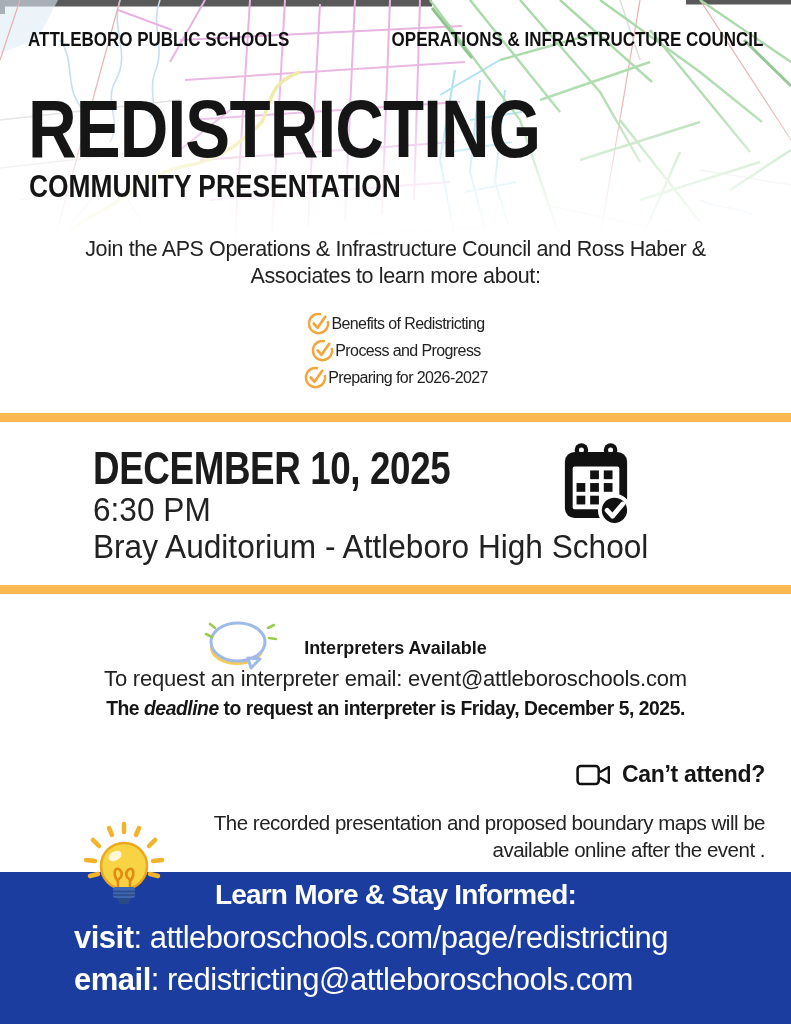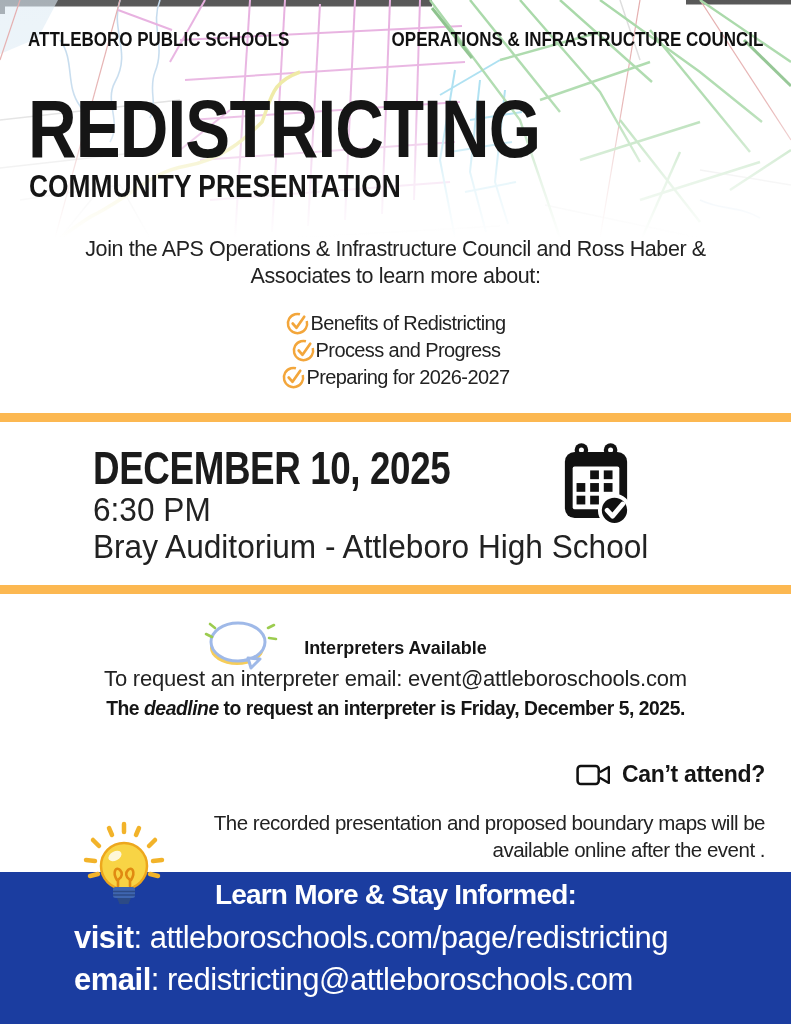--- a/index.html
+++ b/index.html
@@ -22,21 +22,21 @@
   }
   .title-sub {
     position:absolute; left:29px; top:169px; font-size:31px; font-weight:bold;
     white-space:nowrap; color:#151515; transform:scaleX(.85); transform-origin:left top;
   }
   .intro { position:absolute; top:236px; left:0; width:791px; text-align:center;
            font-size:21.5px; line-height:1.24; letter-spacing:-0.4px; color:#222; }
   .intro span { display:block; }
   .topics { position:absolute; top:310px; left:0; width:791px; }
   .topic-row { display:flex; justify-content:center; align-items:center; gap:0;
-               height:27px; font-size:20px; letter-spacing:-0.6px; color:#222; }
+               height:27px; font-size:16px; letter-spacing:-0.6px; color:#222; }
   .topic-row svg { flex:0 0 auto; }
   .accent-bar { position:absolute; left:0; width:791px; height:9px; background:#FCB851; }
   .bar-1 { top:413px; } .bar-2 { top:585px; }
   .event-date { position:absolute; left:93px; top:441px; font-size:46px; font-weight:bold;
                 letter-spacing:-0.5px; white-space:nowrap; color:#1b1b1b;
                 transform:scaleX(.8); transform-origin:left top; }
   .event-time { position:absolute; left:93px; top:490px; font-size:34px; color:#222;
                 transform:scaleX(.93); transform-origin:left top; }
   .event-loc  { position:absolute; left:93px; top:527px; font-size:34px; color:#222;
                 white-space:nowrap; transform:scaleX(.93); transform-origin:left top; }

